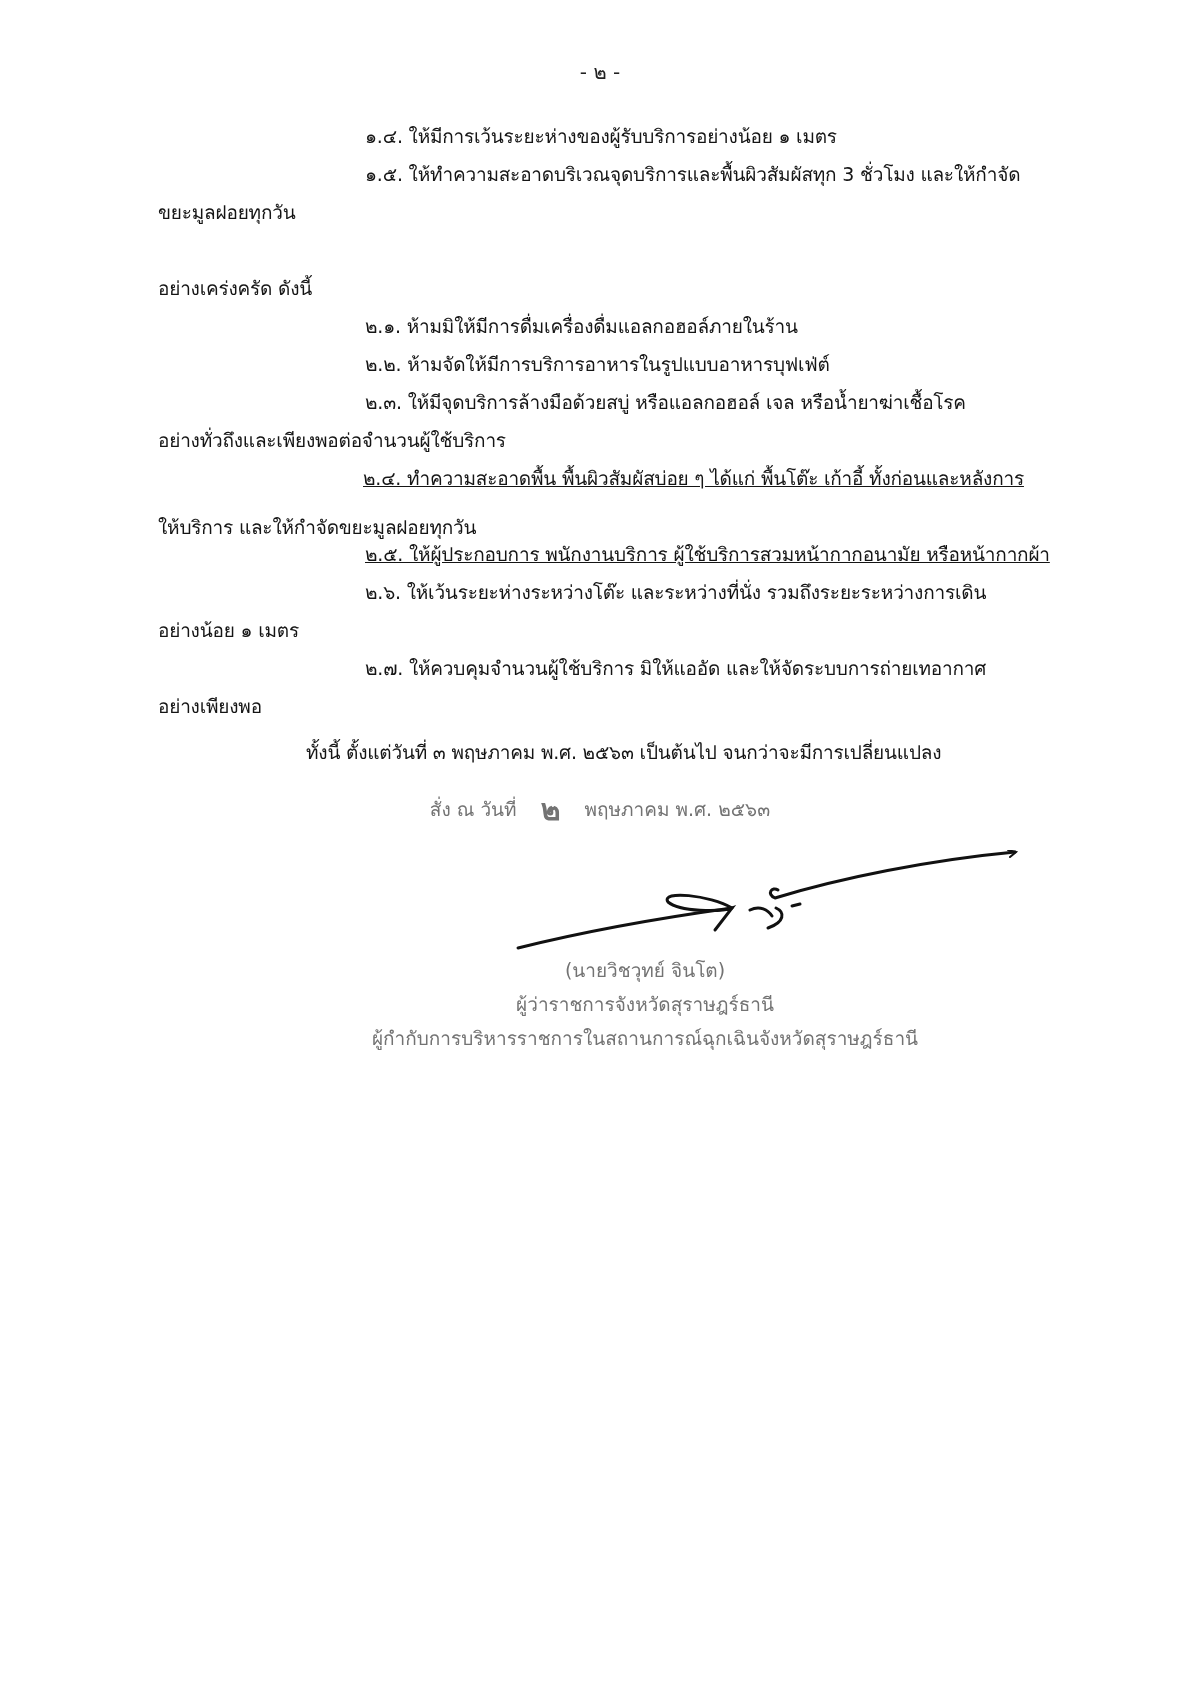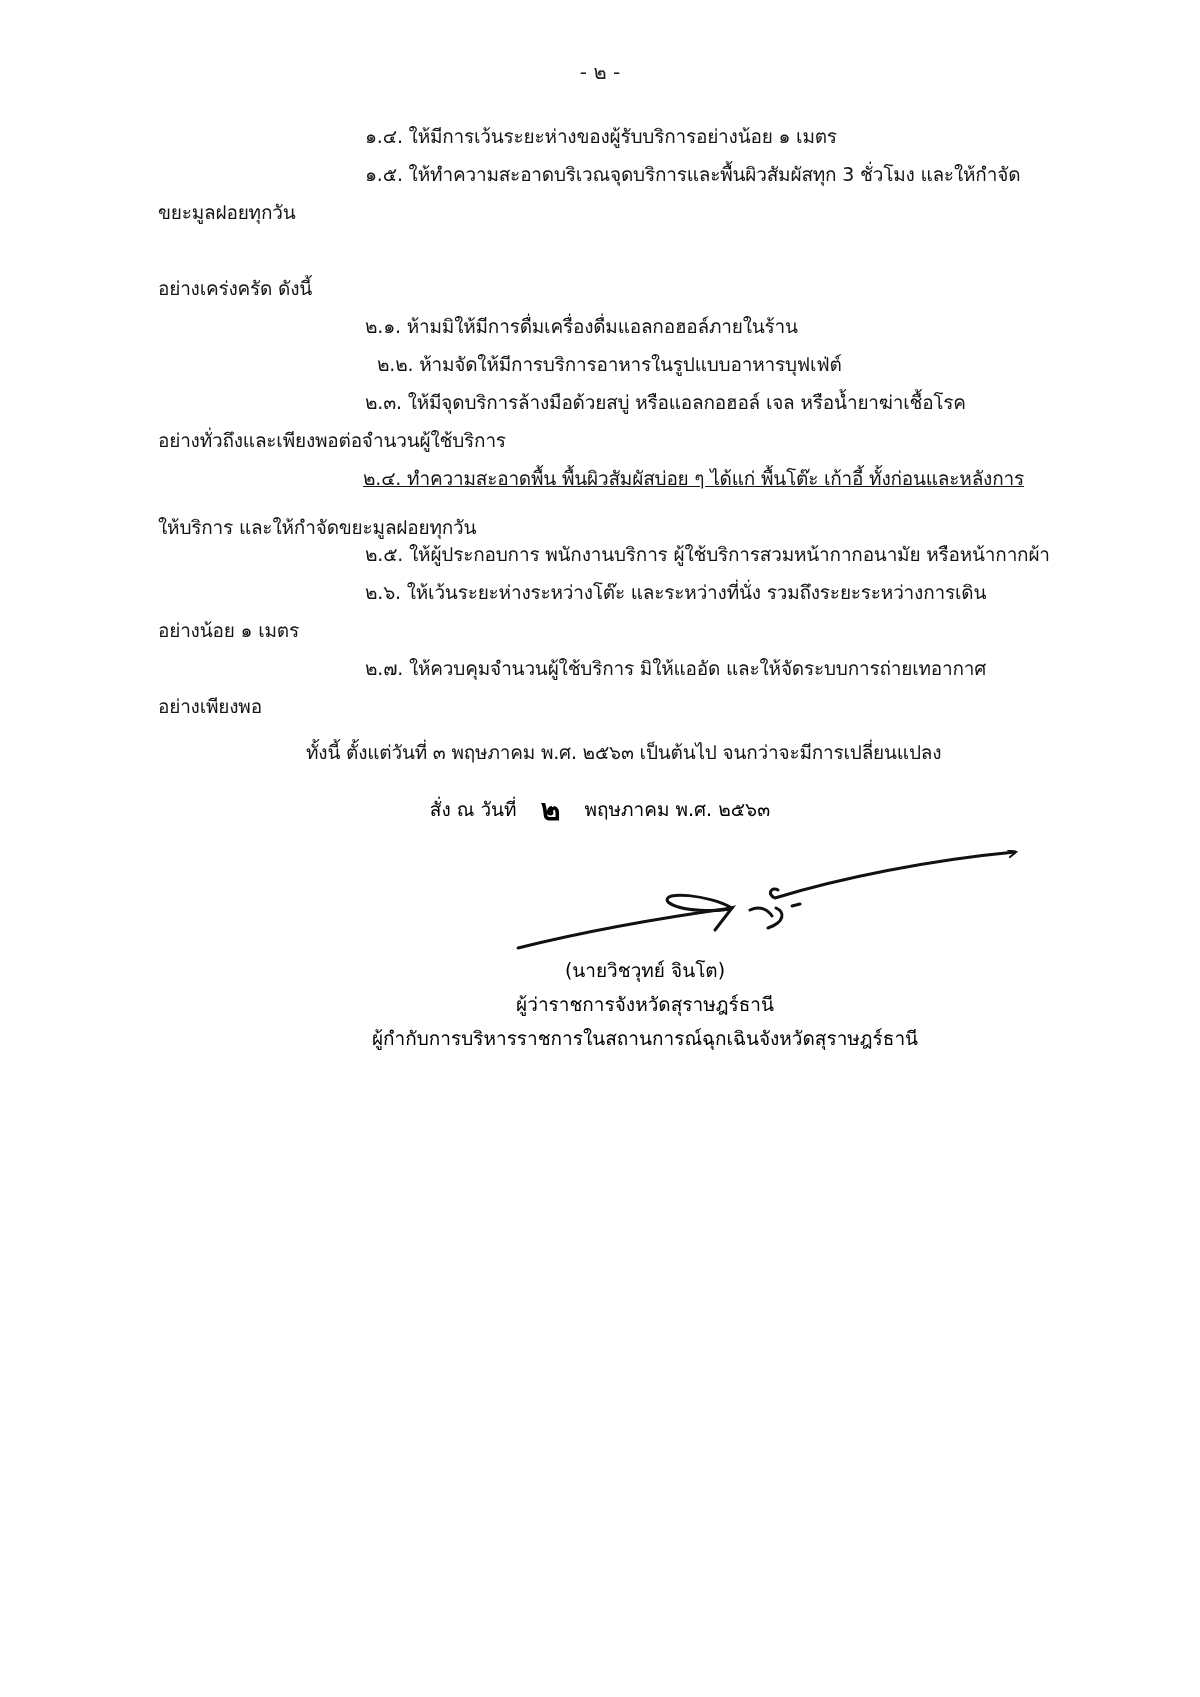--- a/index.html
+++ b/index.html
@@ -38,21 +38,21 @@
       font-size: 20px;
       line-height: 24px;
       color: #222;
     }
     .center {
       position: absolute;
       text-align: center;
       white-space: nowrap;
       font-size: 19px;
       line-height: 24px;
-      color: #000000;
+      color: #737373;
     }
     .day-handwritten {
       font-size: 30px;
       font-weight: bold;
       display: inline-block;
       margin: 0 18px;
       vertical-align: -4px;
     }
     .signature {
       position: absolute;
@@ -69,26 +69,26 @@
 
   <div class="page-number">- ๒ -</div>
 
   <div class="line" style="left:365px; top:124px;">๑.๔. ให้มีการเว้นระยะห่างของผู้รับบริการอย่างน้อย ๑ เมตร</div>
   <div class="line" style="left:365px; top:162px;">๑.๕. ให้ทำความสะอาดบริเวณจุดบริการและพื้นผิวสัมผัสทุก 3 ชั่วโมง และให้กำจัด</div>
   <div class="line" style="left:158px; top:200px;">ขยะมูลฝอยทุกวัน</div>
 
   <div class="line" style="left:158px; top:276px;">อย่างเคร่งครัด ดังนี้</div>
 
   <div class="line" style="left:365px; top:314px;">๒.๑. ห้ามมิให้มีการดื่มเครื่องดื่มแอลกอฮอล์ภายในร้าน</div>
-  <div class="line" style="left:377px; top:352px;">๒.๒. ห้ามจัดให้มีการบริการอาหารในรูปแบบอาหารบุฟเฟ่ต์</div>
+  <div class="line" style="left:365px; top:352px;">๒.๒. ห้ามจัดให้มีการบริการอาหารในรูปแบบอาหารบุฟเฟ่ต์</div>
   <div class="line" style="left:365px; top:390px;">๒.๓. ให้มีจุดบริการล้างมือด้วยสบู่ หรือแอลกอฮอล์ เจล หรือน้ำยาฆ่าเชื้อโรค</div>
   <div class="line" style="left:158px; top:428px;">อย่างทั่วถึงและเพียงพอต่อจำนวนผู้ใช้บริการ</div>
   <div class="line" style="left:363px; top:466px;text-decoration:underline;">๒.๔. ทำความสะอาดพื้น พื้นผิวสัมผัสบ่อย ๆ ได้แก่ พื้นโต๊ะ เก้าอี้ ทั้งก่อนและหลังการ</div>
   <div class="line" style="left:158px; top:504px;margin-top:11px;">ให้บริการ และให้กำจัดขยะมูลฝอยทุกวัน</div>
-  <div class="line" style="left:365px; top:542px;">๒.๕. ให้ผู้ประกอบการ พนักงานบริการ ผู้ใช้บริการสวมหน้ากากอนามัย หรือหน้ากากผ้า</div>
+  <div class="line" style="left:365px; top:542px;text-decoration:underline;">๒.๕. ให้ผู้ประกอบการ พนักงานบริการ ผู้ใช้บริการสวมหน้ากากอนามัย หรือหน้ากากผ้า</div>
   <div class="line" style="left:365px; top:580px;">๒.๖. ให้เว้นระยะห่างระหว่างโต๊ะ และระหว่างที่นั่ง รวมถึงระยะระหว่างการเดิน</div>
   <div class="line" style="left:158px; top:618px;">อย่างน้อย ๑ เมตร</div>
   <div class="line" style="left:365px; top:656px;">๒.๗. ให้ควบคุมจำนวนผู้ใช้บริการ มิให้แออัด และให้จัดระบบการถ่ายเทอากาศ</div>
   <div class="line" style="left:158px; top:694px;">อย่างเพียงพอ</div>
 
   <div class="line" style="left:306px; top:740px;">ทั้งนี้ ตั้งแต่วันที่ ๓ พฤษภาคม พ.ศ. ๒๕๖๓ เป็นต้นไป จนกว่าจะมีการเปลี่ยนแปลง</div>
 
   <div class="center" style="left:0; width:1200px; top:797px;">
     <span>สั่ง ณ วันที่</span>
     <span class="day-handwritten">๒</span>

